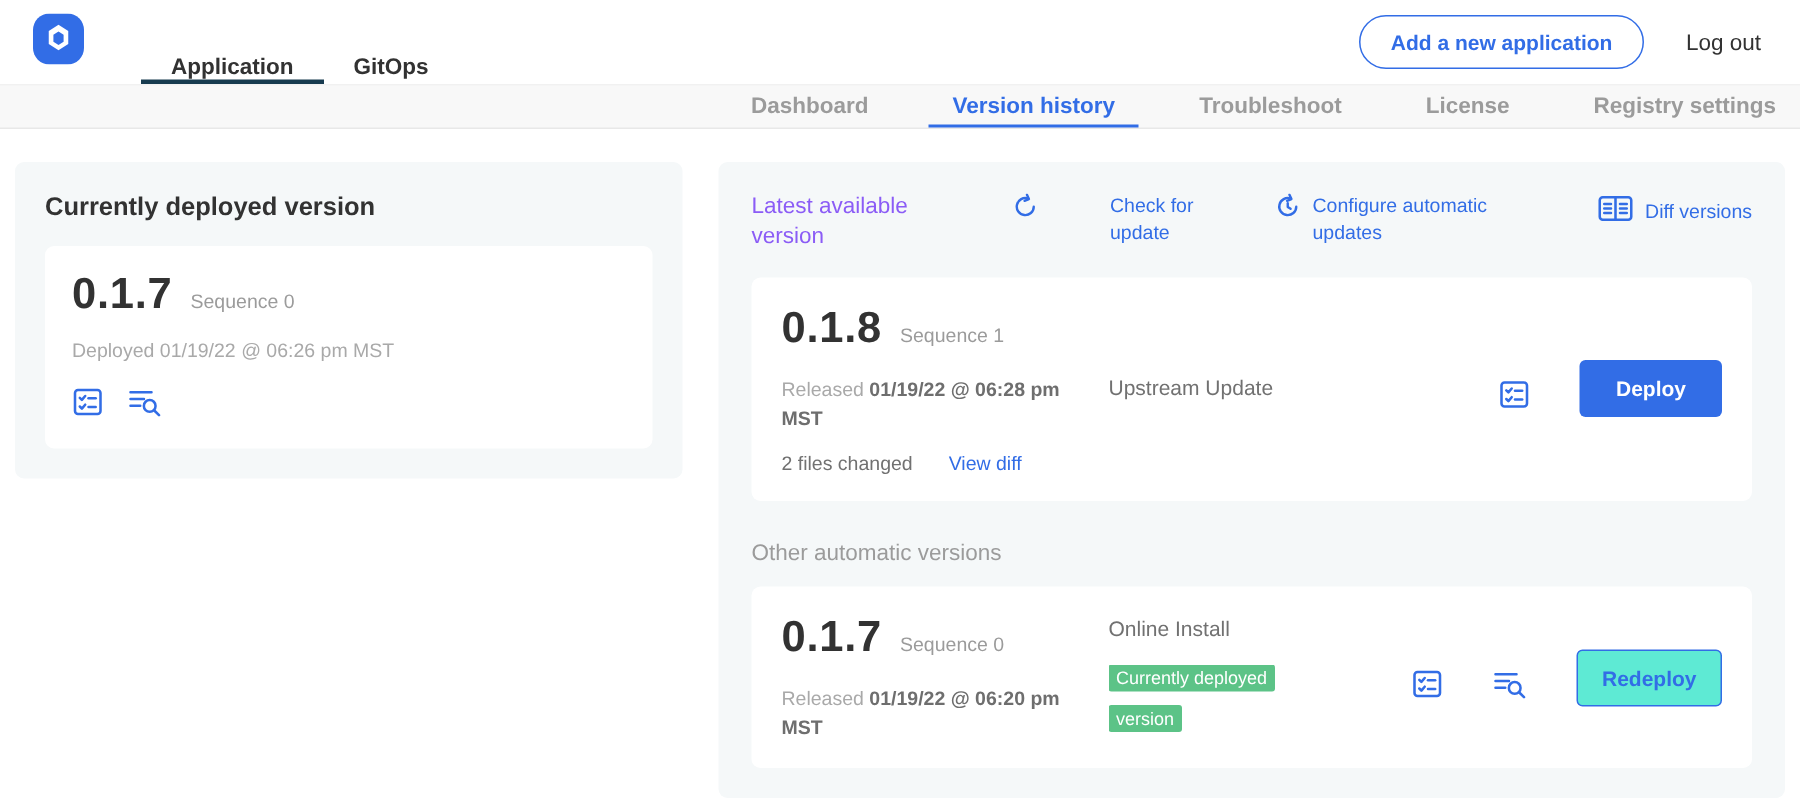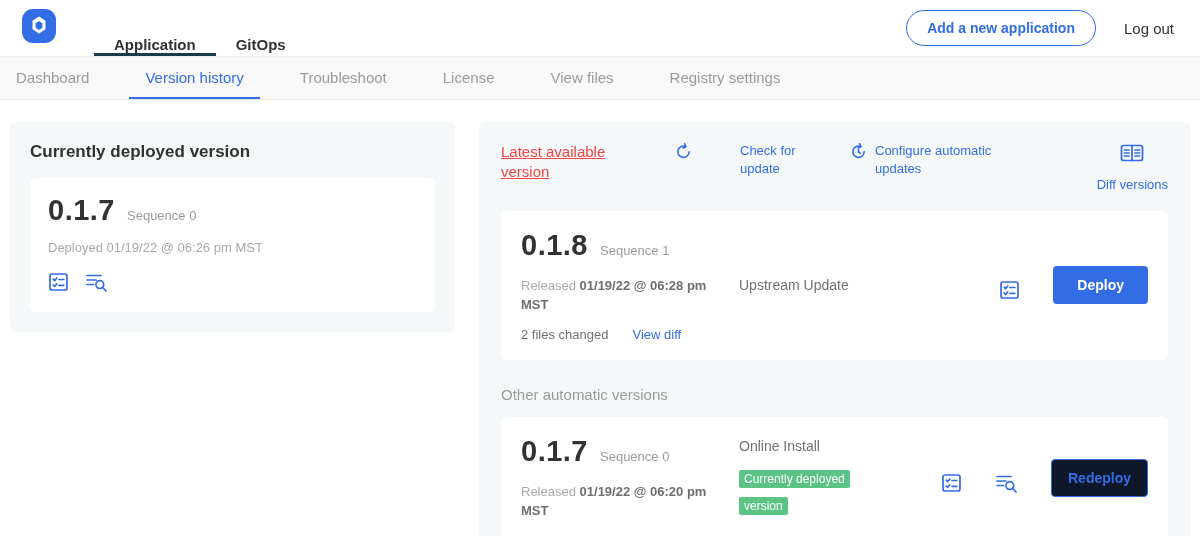--- a/index.html
+++ b/index.html
@@ -27,23 +27,23 @@
   .nav-right { margin-left: auto; display: flex; align-items: center; gap: 28px; }
   .add-app-btn {
     border: 1px solid var(--accent-blue); color: var(--accent-blue); background: #fff;
     font-family: inherit; font-size: 14px; font-weight: 700;
     padding: 9px 20px; border-radius: 19px; cursor: pointer;
   }
   .logout { font-size: 15px; color: #323232; cursor: pointer; }
 
   
   .subnav {
-    height: 44px; background: #f8f8f8;
+    height: 30px; background: #f8f8f8;
     border-top: 1px solid #f1f1f1; border-bottom: 1px solid #e8e8e8;
-    display: flex; justify-content: flex-start; gap: 24px;
+    display: flex; justify-content: flex-end; gap: 24px; font-weight: bold;
   }
   .subtab {
     display: flex; align-items: center; padding: 0 16px;
     font-size: 15px; color: #9b9b9b;
     border-bottom: 2px solid transparent; cursor: pointer;
   }
   .subtab.active { color: var(--accent-blue); border-bottom-color: var(--accent-blue); }
 
   
   .main { display: flex; align-items: flex-start; gap: 24px; padding: 22px 10px 0 10px; }
@@ -57,45 +57,45 @@
   .sequence { font-size: 13px; color: #9b9b9b; }
   .date-line { font-size: 13px; color: #a9a9a9; margin-top: 12px; line-height: 1.45; }
   .icon-row { display: flex; gap: 16px; margin-top: 14px; align-items: center; }
   .icon-btn { cursor: pointer; display: inline-flex; }
 
   .icn { fill: none; stroke: var(--accent-blue); stroke-width: 1.7; stroke-linecap: round; stroke-linejoin: round; }
 
   
   .right-panel { flex: 1; padding: 20px 22px; }
   .rp-header { display: flex; align-items: flex-start; }
-  .rp-title { width: 128px; font-size: 15px; color: #ef4444; line-height: 1.3; text-decoration: underline; }
+  .rp-title { width: 128px; font-size: 15px; color: #8b5cf6; line-height: 1.3; }
   .action { display: flex; gap: 8px; color: var(--accent-blue); font-size: 13px; font-weight: 500; line-height: 1.35; cursor: pointer; }
   .action svg { flex: none; margin-top: 1px; }
   .action.check { margin-left: 46px; gap: 48px; }
   .action.check .lbl { width: 64px; }
   .action.config { margin-left: 46px; }
   .action.config .lbl { width: 122px; }
-  .action.diff { margin-left: auto; align-items: center; flex-direction: column; }
+  .action.diff { margin-left: auto; align-items: center; }
 
   .hcard { margin-top: 18px; display: flex; align-items: center; padding: 18px 20px; }
   .hc-left { width: 218px; }
   .released { font-size: 13px; color: #a9a9a9; margin-top: 15px; line-height: 1.45; max-width: 188px; }
   .released b { color: #6e6e6e; font-weight: 700; }
   .files-row { margin-top: 12px; font-size: 13px; color: #717171; }
   .view-diff { color: var(--accent-blue); font-weight: 500; margin-left: 24px; cursor: pointer; }
   .hc-mid { flex: 1; padding-right: 10px; }
   .source-label { font-size: 14px; color: #717171; font-weight: 500; }
   .hc-right { display: flex; align-items: flex-end; gap: 33px; }
   .deploy-btn {
     background: var(--accent-blue); color: #fff; border: 0;
     font-family: inherit; font-size: 14px; font-weight: 700;
     padding: 11px 24px; border-radius: 4px; cursor: pointer;
   }
   .redeploy-btn {
-    background: #0f172a; color: var(--accent-blue); border: 1px solid var(--accent-blue);
+    background: #5eead4; color: var(--accent-blue); border: 1px solid var(--accent-blue);
     font-family: inherit; font-size: 14px; font-weight: 700;
     padding: 10px 16px; border-radius: 4px; cursor: pointer;
   }
   .other-title { font-size: 15px; color: #9b9b9b; margin: 26px 0 14px; }
   .badge-wrap { max-width: 142px; margin-top: 9px; line-height: 1.7; }
   .badge {
     background: var(--badge-green); color: #fff; font-size: 12px; font-weight: 500;
     padding: 2px 5px; border-radius: 2px;
     -webkit-box-decoration-break: clone; box-decoration-break: clone;
   }
@@ -121,21 +121,20 @@
     <button class="add-app-btn">Add a new application</button>
     <div class="logout">Log out</div>
   </div>
 </header>
 
 <nav class="subnav">
   <div class="subtab">Dashboard</div>
   <div class="subtab active">Version history</div>
   <div class="subtab">Troubleshoot</div>
   <div class="subtab">License</div>
-  <div class="subtab">View files</div>
   <div class="subtab">Registry settings</div>
 </nav>
 
 <main class="main">
 
   <section class="panel left-panel">
     <h2>Currently deployed version</h2>
     <div class="card">
       <div class="version-row">
         <span class="version-number">0.1.7</span>

